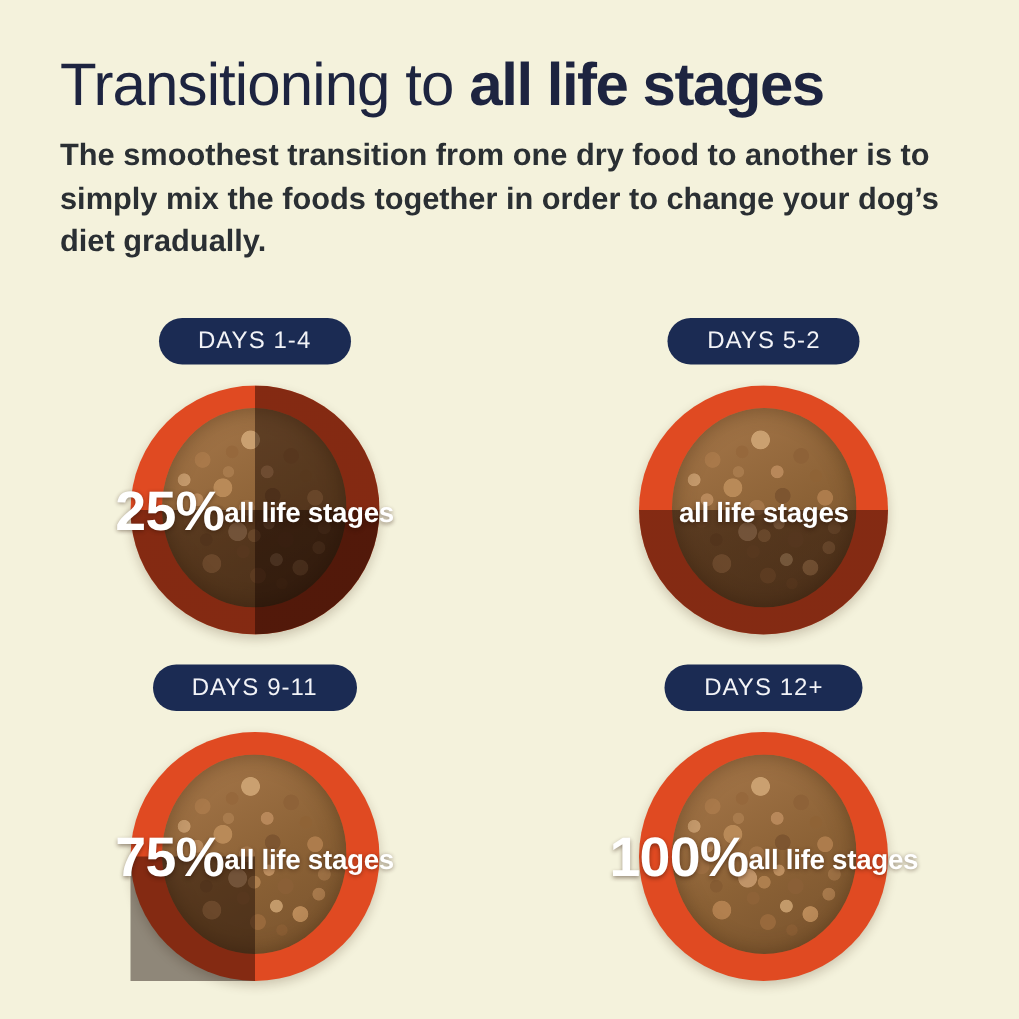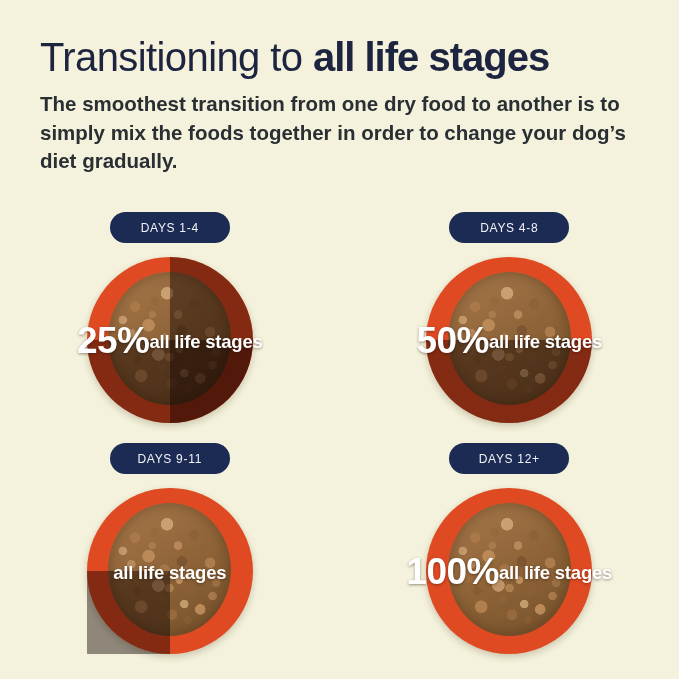--- a/index.html
+++ b/index.html
@@ -75,21 +75,21 @@
   .badge {
     background: #1b2b53;
     color: #f2f3f7;
     border-radius: 999px;
     padding: 0 26px;
     height: 31px;
     min-width: 120px;
     display: flex;
     align-items: center;
     justify-content: center;
-    font-size: 12px;
+    font-size: 16px;
     font-weight: 500;
     letter-spacing: 0.7px;
     box-sizing: border-box;
   }
 
   
   .bowl-wrap {
     position: relative;
     width: 166px;
     height: 166px;
@@ -243,45 +243,45 @@
           </div>
           <div class="shade q25"></div>
           <div class="bowl-labels">
             <div class="pct">25%</div>
             <div class="pct-sub">all life stages</div>
           </div>
         </div>
       </div>
 
       <div class="cell">
-        <div class="badge">DAYS 4-8</div>
+        <div class="badge">DAYS 5-2</div>
         <div class="bowl-wrap">
           <div class="bowl">
             <div class="food"></div>
           </div>
           <div class="shade q50"></div>
           <div class="bowl-labels">
-            <div class="pct">50%</div>
             <div class="pct-sub">all life stages</div>
           </div>
         </div>
       </div>
 
     </div>
 
     <div class="row">
 
       <div class="cell">
         <div class="badge">DAYS 9-11</div>
         <div class="bowl-wrap">
           <div class="bowl">
             <div class="food"></div>
           </div>
           <div class="shade q75"></div>
           <div class="bowl-labels">
+            <div class="pct">75%</div>
             <div class="pct-sub">all life stages</div>
           </div>
         </div>
       </div>
 
       <div class="cell">
         <div class="badge">DAYS 12+</div>
         <div class="bowl-wrap">
           <div class="bowl">
             <div class="food"></div>

